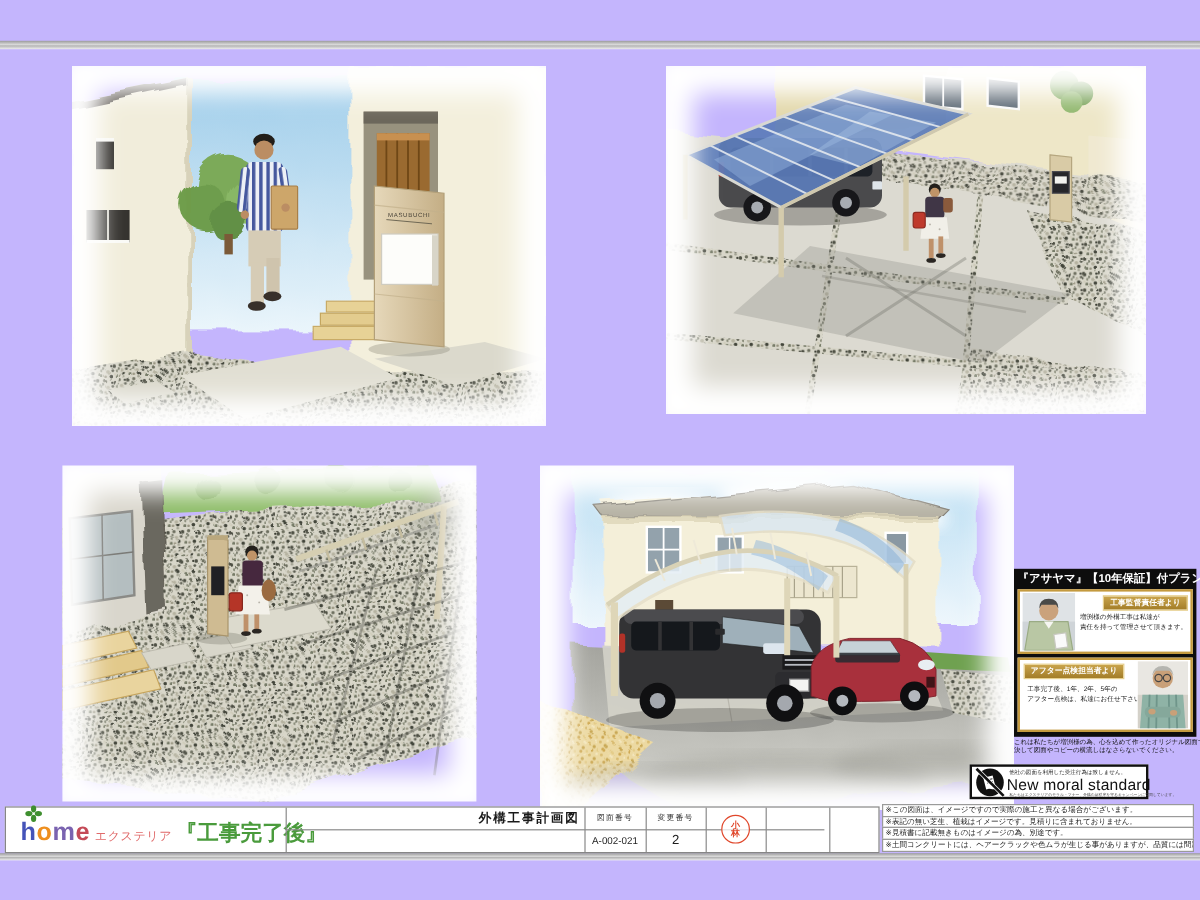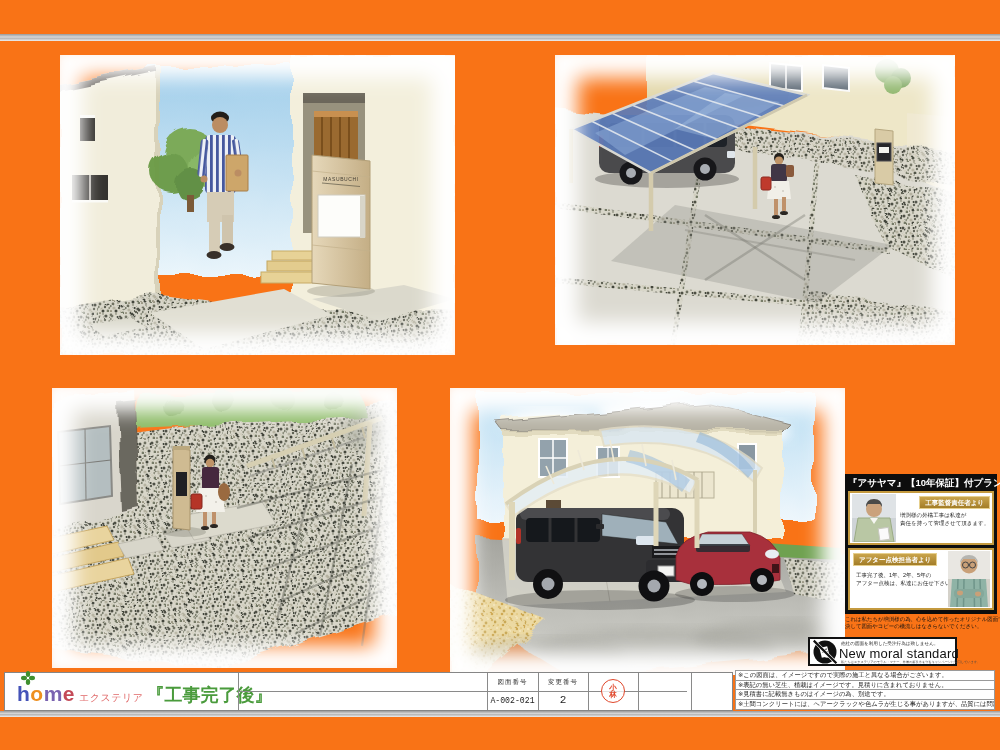--- a/index.html
+++ b/index.html
@@ -1,16 +1,16 @@
 <!DOCTYPE html>
 <html><head>
 <meta charset="utf-8">
 <style>
   html,body{margin:0;padding:0;background:#fff;}
-  #page{position:relative;width:1000px;height:750px;background:#f97316;overflow:hidden;
+  #page{position:relative;width:1000px;height:750px;background:#c4b5fd;overflow:hidden;
         font-family:"Liberation Sans","DejaVu Sans",sans-serif;color:#1a1a1a;}
   .rule{position:absolute;left:0;width:1000px;height:7px;
         background:linear-gradient(#9a9a9a,#d9d9d9 45%,#b5b5b5 60%,#efefef);}
   svg.scene{position:absolute;display:block;}
   
   #warranty{position:absolute;left:845px;top:474px;width:152px;background:#0d0d0d;
             padding:0 3px 4px 3px;box-sizing:border-box;}
   #warranty .hd{height:17px;line-height:17px;text-align:center;color:#fff;
                 font-size:9.5px;font-weight:bold;white-space:nowrap;}
   .wbox{position:relative;background:#fff;border:2px solid #c49a3f;box-sizing:border-box;}
@@ -29,21 +29,21 @@
   #moral .brand{position:absolute;left:29px;top:7px;font-size:13px;letter-spacing:.2px;color:#111;
                 font-weight:500;white-space:nowrap;}
   #moral .sub{position:absolute;left:31px;top:21px;font-size:3.2px;color:#444;white-space:nowrap;}
   
   #tblock{position:absolute;left:4px;top:672px;width:727px;height:37px;border:1px solid #868686;
           background:#fff;box-sizing:content-box;}
   .vline{position:absolute;top:0;width:1px;height:37px;background:#8a8a8a;}
   #midline{position:absolute;left:233px;top:18px;width:449px;height:1px;background:#8a8a8a;}
   .cellhd{position:absolute;top:0;height:18px;line-height:18px;text-align:center;
           font-size:6.5px;letter-spacing:1px;color:#333;}
-  .cellval{position:absolute;top:18px;height:19px;line-height:19px;text-align:center;color:#1d1d1d;font-family:Liberation Mono, monospace;}
+  .cellval{position:absolute;top:18px;height:19px;line-height:19px;text-align:center;color:#1d1d1d;}
   #dtitle{position:absolute;left:233px;top:0;width:245px;height:18px;line-height:19px;
           text-align:right;font-size:10.5px;font-weight:600;letter-spacing:1.5px;color:#1a1a1a;}
   #stampcell{position:absolute;left:583px;top:0;width:50px;height:37px;}
   .stamp{position:absolute;left:13px;top:6px;width:22px;height:22px;border:1.5px solid #e0472b;
          border-radius:50%;color:#e0472b;display:flex;flex-direction:column;align-items:center;
          justify-content:center;font-size:7.5px;line-height:7.5px;font-weight:bold;background:rgba(255,255,255,.75);}
   
   #logo{position:absolute;left:0;top:0;width:233px;height:37px;}
   #logo .row{position:absolute;left:12px;top:9px;display:flex;align-items:baseline;white-space:nowrap;}
   #logo .hl{font-size:21px;font-weight:600;letter-spacing:.5px;}
@@ -527,20 +527,21 @@
         <span class="brand">『工事完了後』</span>
       </div>
     </div>
     <div class="vline" style="left:233px"></div>
     <div class="vline" style="left:482px"></div>
     <div class="vline" style="left:533px"></div>
     <div class="vline" style="left:583px"></div>
     <div class="vline" style="left:633px"></div>
     <div class="vline" style="left:686px"></div>
     <div id="midline"></div>
+    <div id="dtitle">外構工事計画図</div>
     <div class="cellhd" style="left:482px;width:51px">図面番号</div>
     <div class="cellval" style="left:482px;width:51px;font-size:8.2px">A-002-021</div>
     <div class="cellhd" style="left:533px;width:50px">変更番号</div>
     <div class="cellval" style="left:533px;width:50px;font-size:11px">2</div>
     <div id="stampcell">
       <div class="stamp">
         <span>小</span>
         <span>林</span>
       </div>
     </div>

